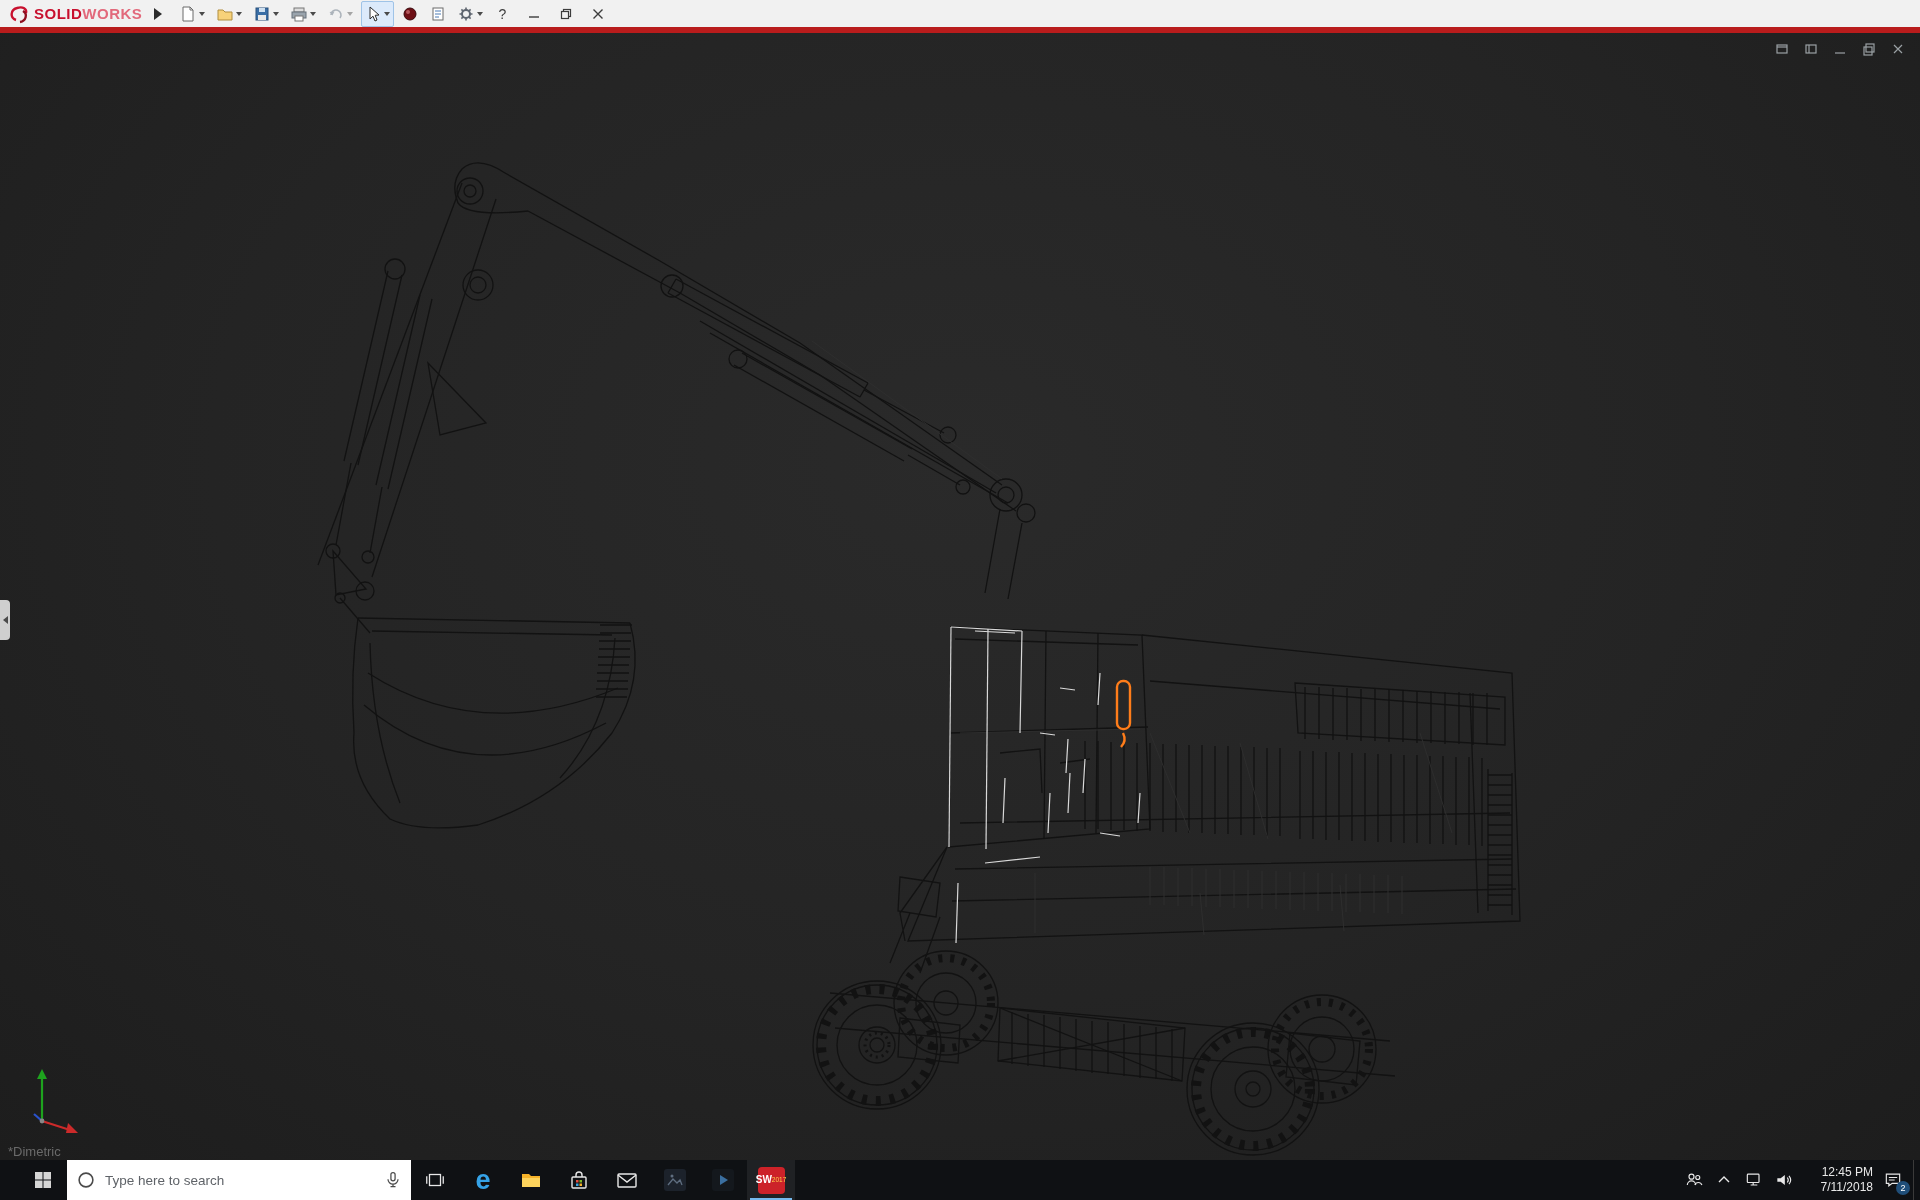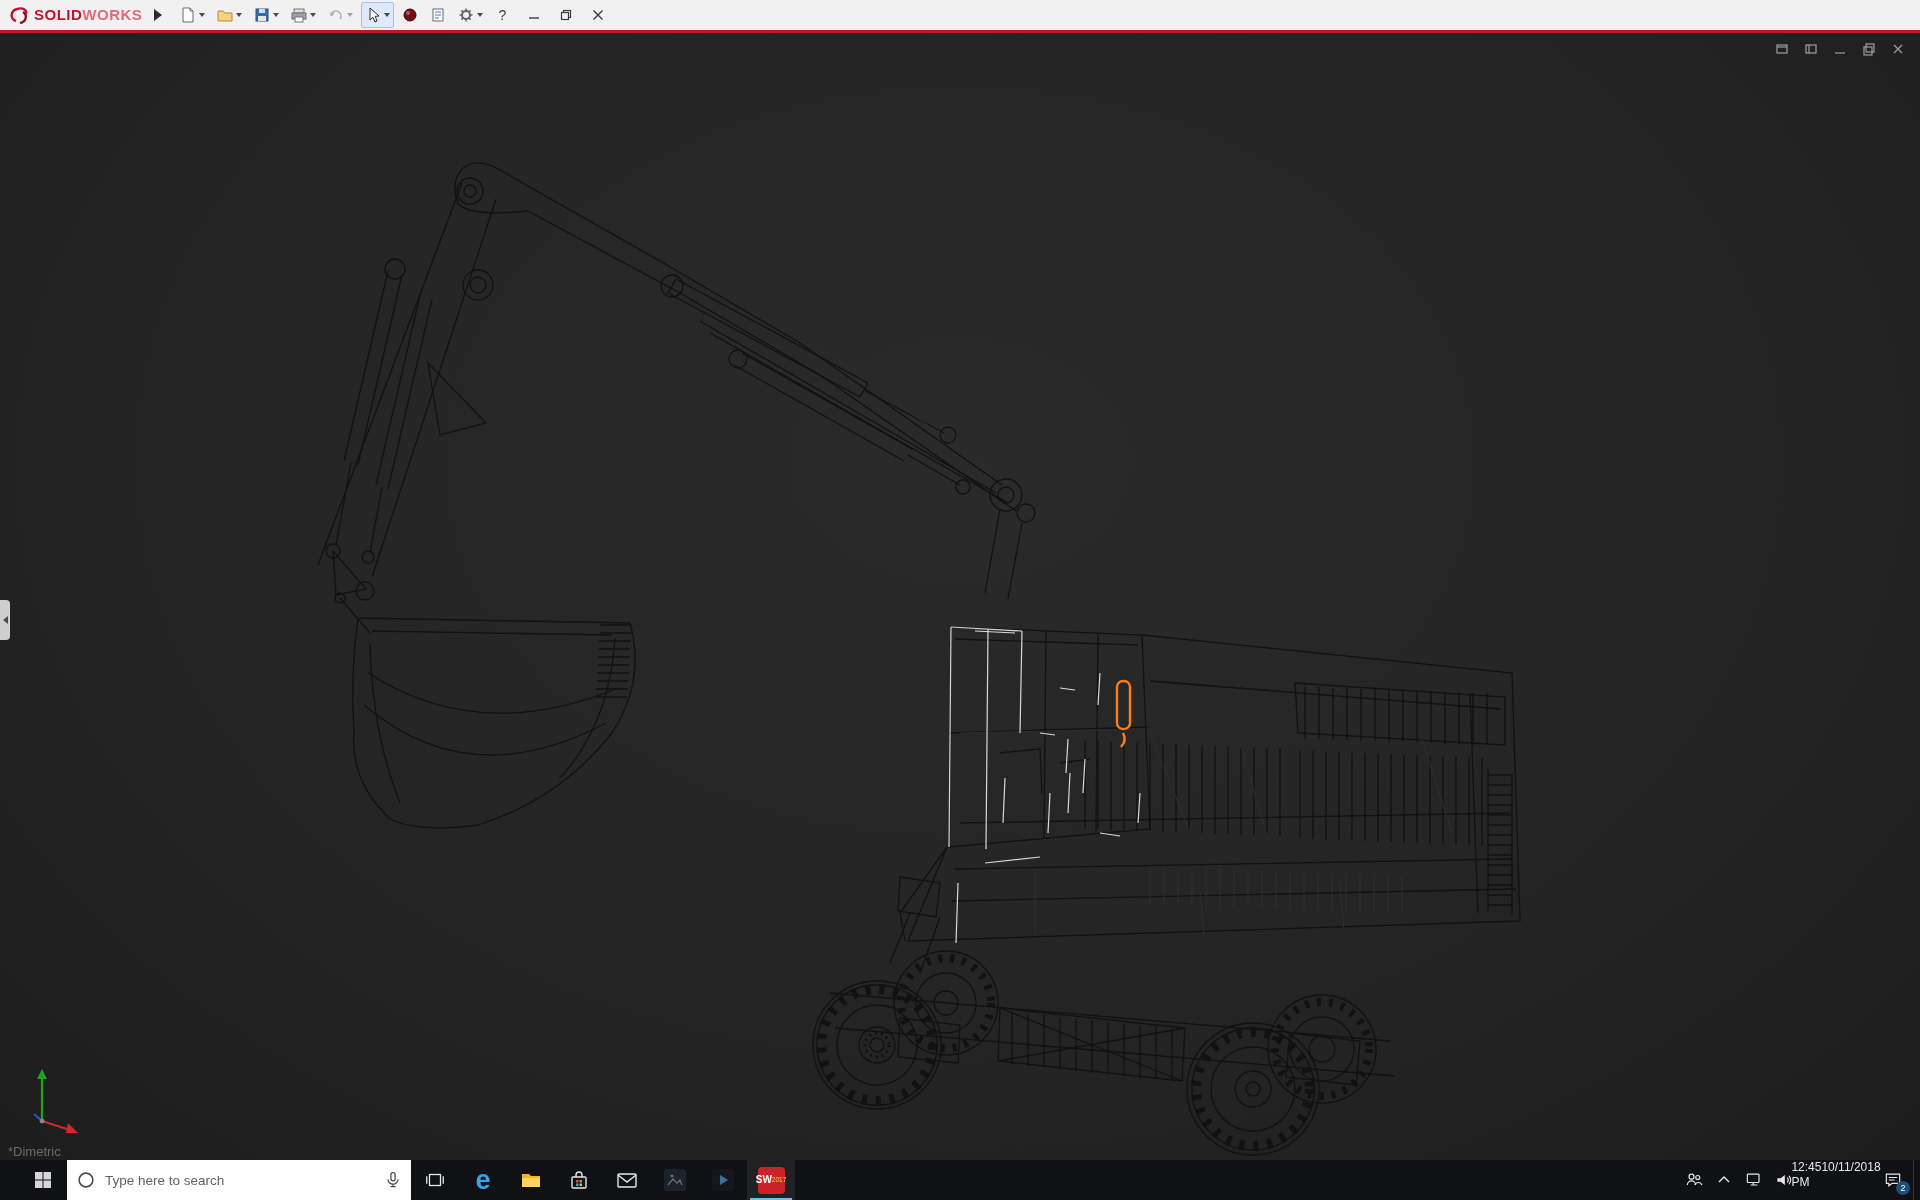--- a/index.html
+++ b/index.html
@@ -1,21 +1,21 @@
 <!DOCTYPE html>
 <html><head>
 <meta charset="utf-8">
 <style>
   html,body{margin:0;padding:0;width:1920px;height:1200px;overflow:hidden;
     font-family:"Liberation Sans",sans-serif;background:#000;}
   *{box-sizing:border-box;}
 
   
   .titlebar{position:absolute;top:0;left:0;width:1920px;height:33px;
-    background:#f1f1f1;border-bottom:3px solid #b91c1c;display:flex;align-items:center;}
+    background:#f1f1f1;border-bottom:6px solid #b91c1c;display:flex;align-items:center;}
   .brand{display:flex;align-items:center;padding:0 6px 0 8px;gap:4px;}
   .brand-solid{color:#c8102e;font-weight:bold;font-size:15px;letter-spacing:.5px;}
   .brand-works{color:#e2697b;font-weight:bold;font-size:15px;letter-spacing:.5px;}
   .expand-arrow{width:0;height:0;border-top:6px solid transparent;border-bottom:6px solid transparent;
     border-left:8px solid #2b2b2b;margin:0 14px 0 6px;cursor:pointer;}
   .toolbar{display:flex;align-items:center;gap:4px;}
   .tb-btn{height:26px;display:flex;align-items:center;padding:0 3px;gap:3px;
     border:1px solid transparent;border-radius:2px;cursor:pointer;}
   .tb-btn.active{background:#dceafb;border-color:#9fc3e7;}
   .tb-btn.disabled{opacity:.45;}
@@ -52,21 +52,21 @@
   .edge-glyph{font-size:27px;font-weight:bold;color:#35a3e8;line-height:1;}
   .sw-ic{width:27px;height:27px;background:#cc2229;border-radius:4px;display:flex;
     align-items:center;justify-content:center;line-height:1;}
   .sw-ic .sw-txt{color:#fff;font-weight:bold;font-size:10px;}
   .sw-ic .sw-yr{color:#ffd24a;font-size:6.5px;}
   .tb-item.running{background:rgba(255,255,255,.07);}
   .tb-item.running::after{content:"";position:absolute;bottom:0;left:3px;right:3px;height:2px;background:#76b9ed;}
   .tray{margin-left:auto;display:flex;align-items:stretch;}
   .tray-item{width:30px;display:flex;align-items:center;justify-content:center;cursor:pointer;position:relative;}
   .tray-item svg{stroke:#e8e8e8;fill:none;stroke-width:1.4;}
-  .clock{width:74px;display:flex;flex-direction:row;align-items:flex-start;justify-content:center;
+  .clock{width:74px;display:flex;flex-direction:column;align-items:flex-end;justify-content:center;
     font-size:12px;line-height:15px;cursor:pointer;}
   .action-center{width:40px;}
   .badge{position:absolute;bottom:5px;right:3px;min-width:14px;height:14px;border-radius:8px;
     background:#1f4e79;color:#fff;font-size:9px;display:flex;align-items:center;justify-content:center;padding:0 2px;}
   .show-desktop{width:7px;border-left:1px solid #3a3a3a;cursor:pointer;}
 </style>
 </head>
 <body>
 
 <div class="titlebar">
@@ -429,21 +429,21 @@
       </svg>
     </div>
     <div class="tray-item">
       <svg width="20" height="20" viewBox="0 0 24 24">
         <path d="M4,10 v4 h4 l5,4 V6 l-5,4 z" fill="#e8e8e8" stroke="none"></path>
         <path d="M16,9 a5,5 0 0 1 0,6 M18,7 a8,8 0 0 1 0,10"></path>
       </svg>
     </div>
     <div class="clock">
       <span>12:45 PM</span>
-      <span>10/11/2018</span>
+      <span>7/11/2018</span>
     </div>
     <div class="tray-item action-center">
       <svg width="20" height="20" viewBox="0 0 24 24">
         <path d="M4,5 h16 v11 h-9 l-4,3 v-3 h-3 z"></path>
           <path d="M7,9 h10 M7,12 h7"></path>
       </svg>
       <span class="badge">2</span>
     </div>
     <div class="show-desktop"></div>
   </div>

